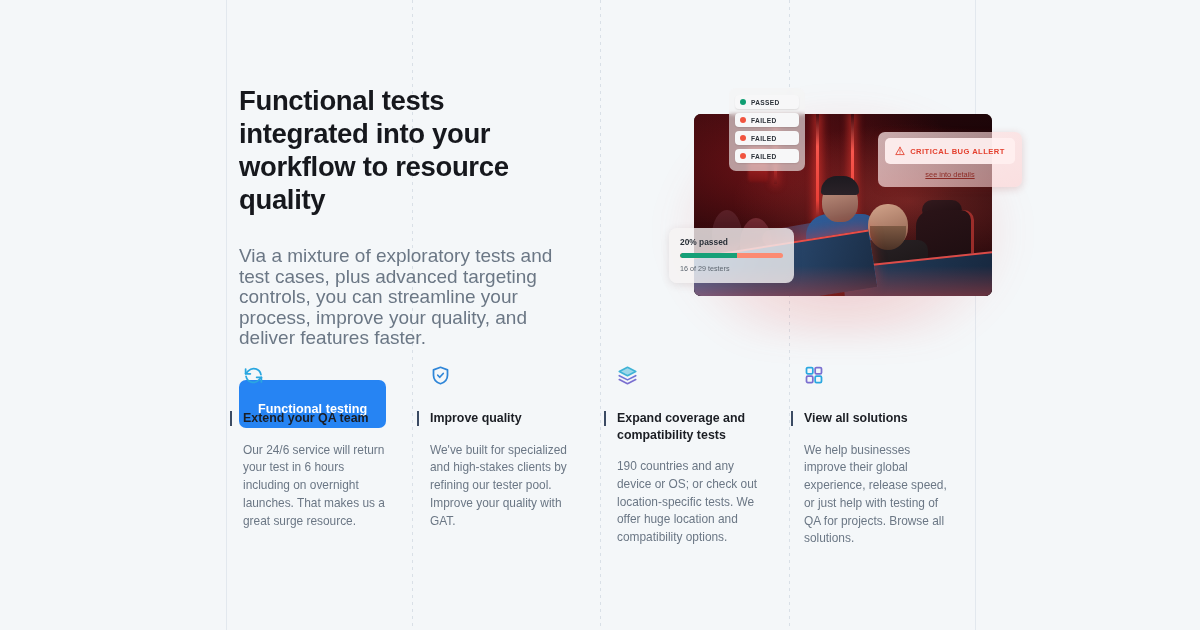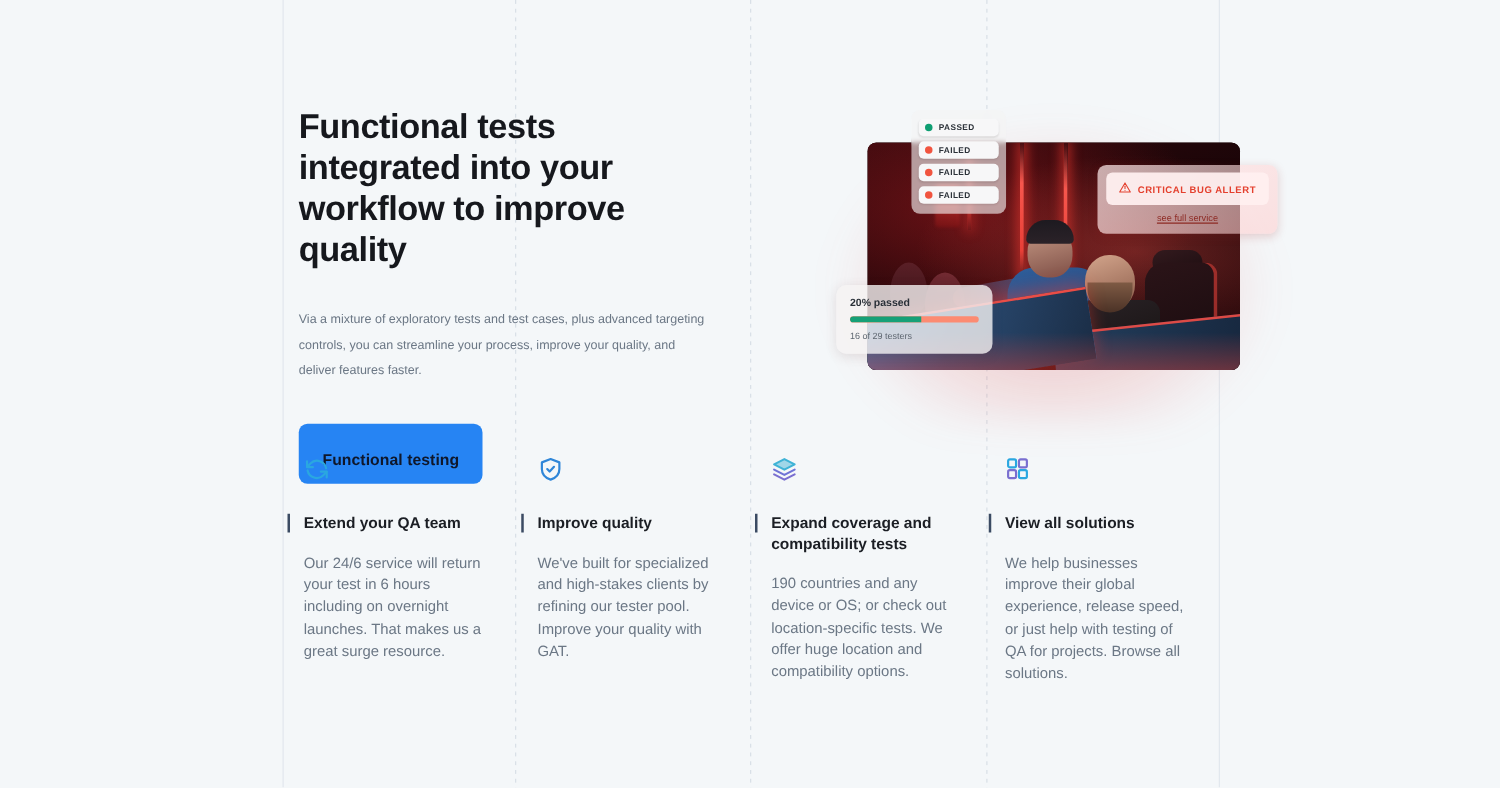--- a/index.html
+++ b/index.html
@@ -51,30 +51,30 @@
   }
   .hero-title {
     font-size: 27.5px;
     line-height: 33px;
     font-weight: 700;
     color: #16181d;
     letter-spacing: -0.35px;
   }
   .hero-sub {
     margin-top: 30px;
-    font-size: 10px;
+    font-size: 19px;
     line-height: 20.5px;
     color: #6b7785;
     width: 325px;
   }
   .cta {
     display: inline-block;
     margin-top: 31px;
     background: #2684f3;
-    color: #0f172a;
+    color: #ffffff;
     font-size: 12.6px;
     font-weight: 700;
     padding: 22px 19px 12px;
     border: none;
     border-radius: 7px;
     cursor: pointer;
     letter-spacing: 0.05px;
   }
 
   
@@ -377,21 +377,21 @@
 
 <div class="page">
 
   <div class="rule rule-solid rule-l1"></div>
   <div class="rule rule-dotted rule-l2"></div>
   <div class="rule rule-dotted rule-l3"></div>
   <div class="rule rule-dotted rule-l4"></div>
   <div class="rule rule-solid rule-l5"></div>
 
   <div class="hero-left">
-    <h1 class="hero-title">Functional tests integrated into your workflow to improve quality</h1>
+    <h1 class="hero-title">Functional tests integrated into your workflow to resource quality</h1>
     <p class="hero-sub">Via a mixture of exploratory tests and test cases, plus advanced targeting controls, you can streamline your process, improve your quality, and deliver features faster.</p>
     <button class="cta">Functional testing</button>
   </div>
 
   <div class="hero-visual">
     <div class="glow"></div>
 
     <div class="photo">
       <div class="photo-scene">
         <div class="ph-bg"></div>
@@ -440,21 +440,21 @@
       <div class="alert-top">
         <span>
           <svg width="10" height="10" viewBox="0 0 24 24" fill="none" stroke="#e4402e" stroke-width="2.1" stroke-linecap="round" stroke-linejoin="round">
             <path d="M12 3.2 1.8 20.6h20.4L12 3.2z"></path>
             <path d="M12 9.4v4.6"></path>
             <path d="M12 17.2h.01"></path>
           </svg>
         </span>
         <span class="alert-text">CRITICAL BUG ALLERT</span>
       </div>
-      <a class="alert-link" href="#">see full service</a>
+      <a class="alert-link" href="#">see into details</a>
     </div>
 
     <div class="progress-card">
       <div class="progress-title">20% passed</div>
       <div class="progress-track">
         <div class="progress-fill" style="width: 55%;"></div>
       </div>
       <div class="progress-foot">16 of 29 testers</div>
     </div>
   </div>

